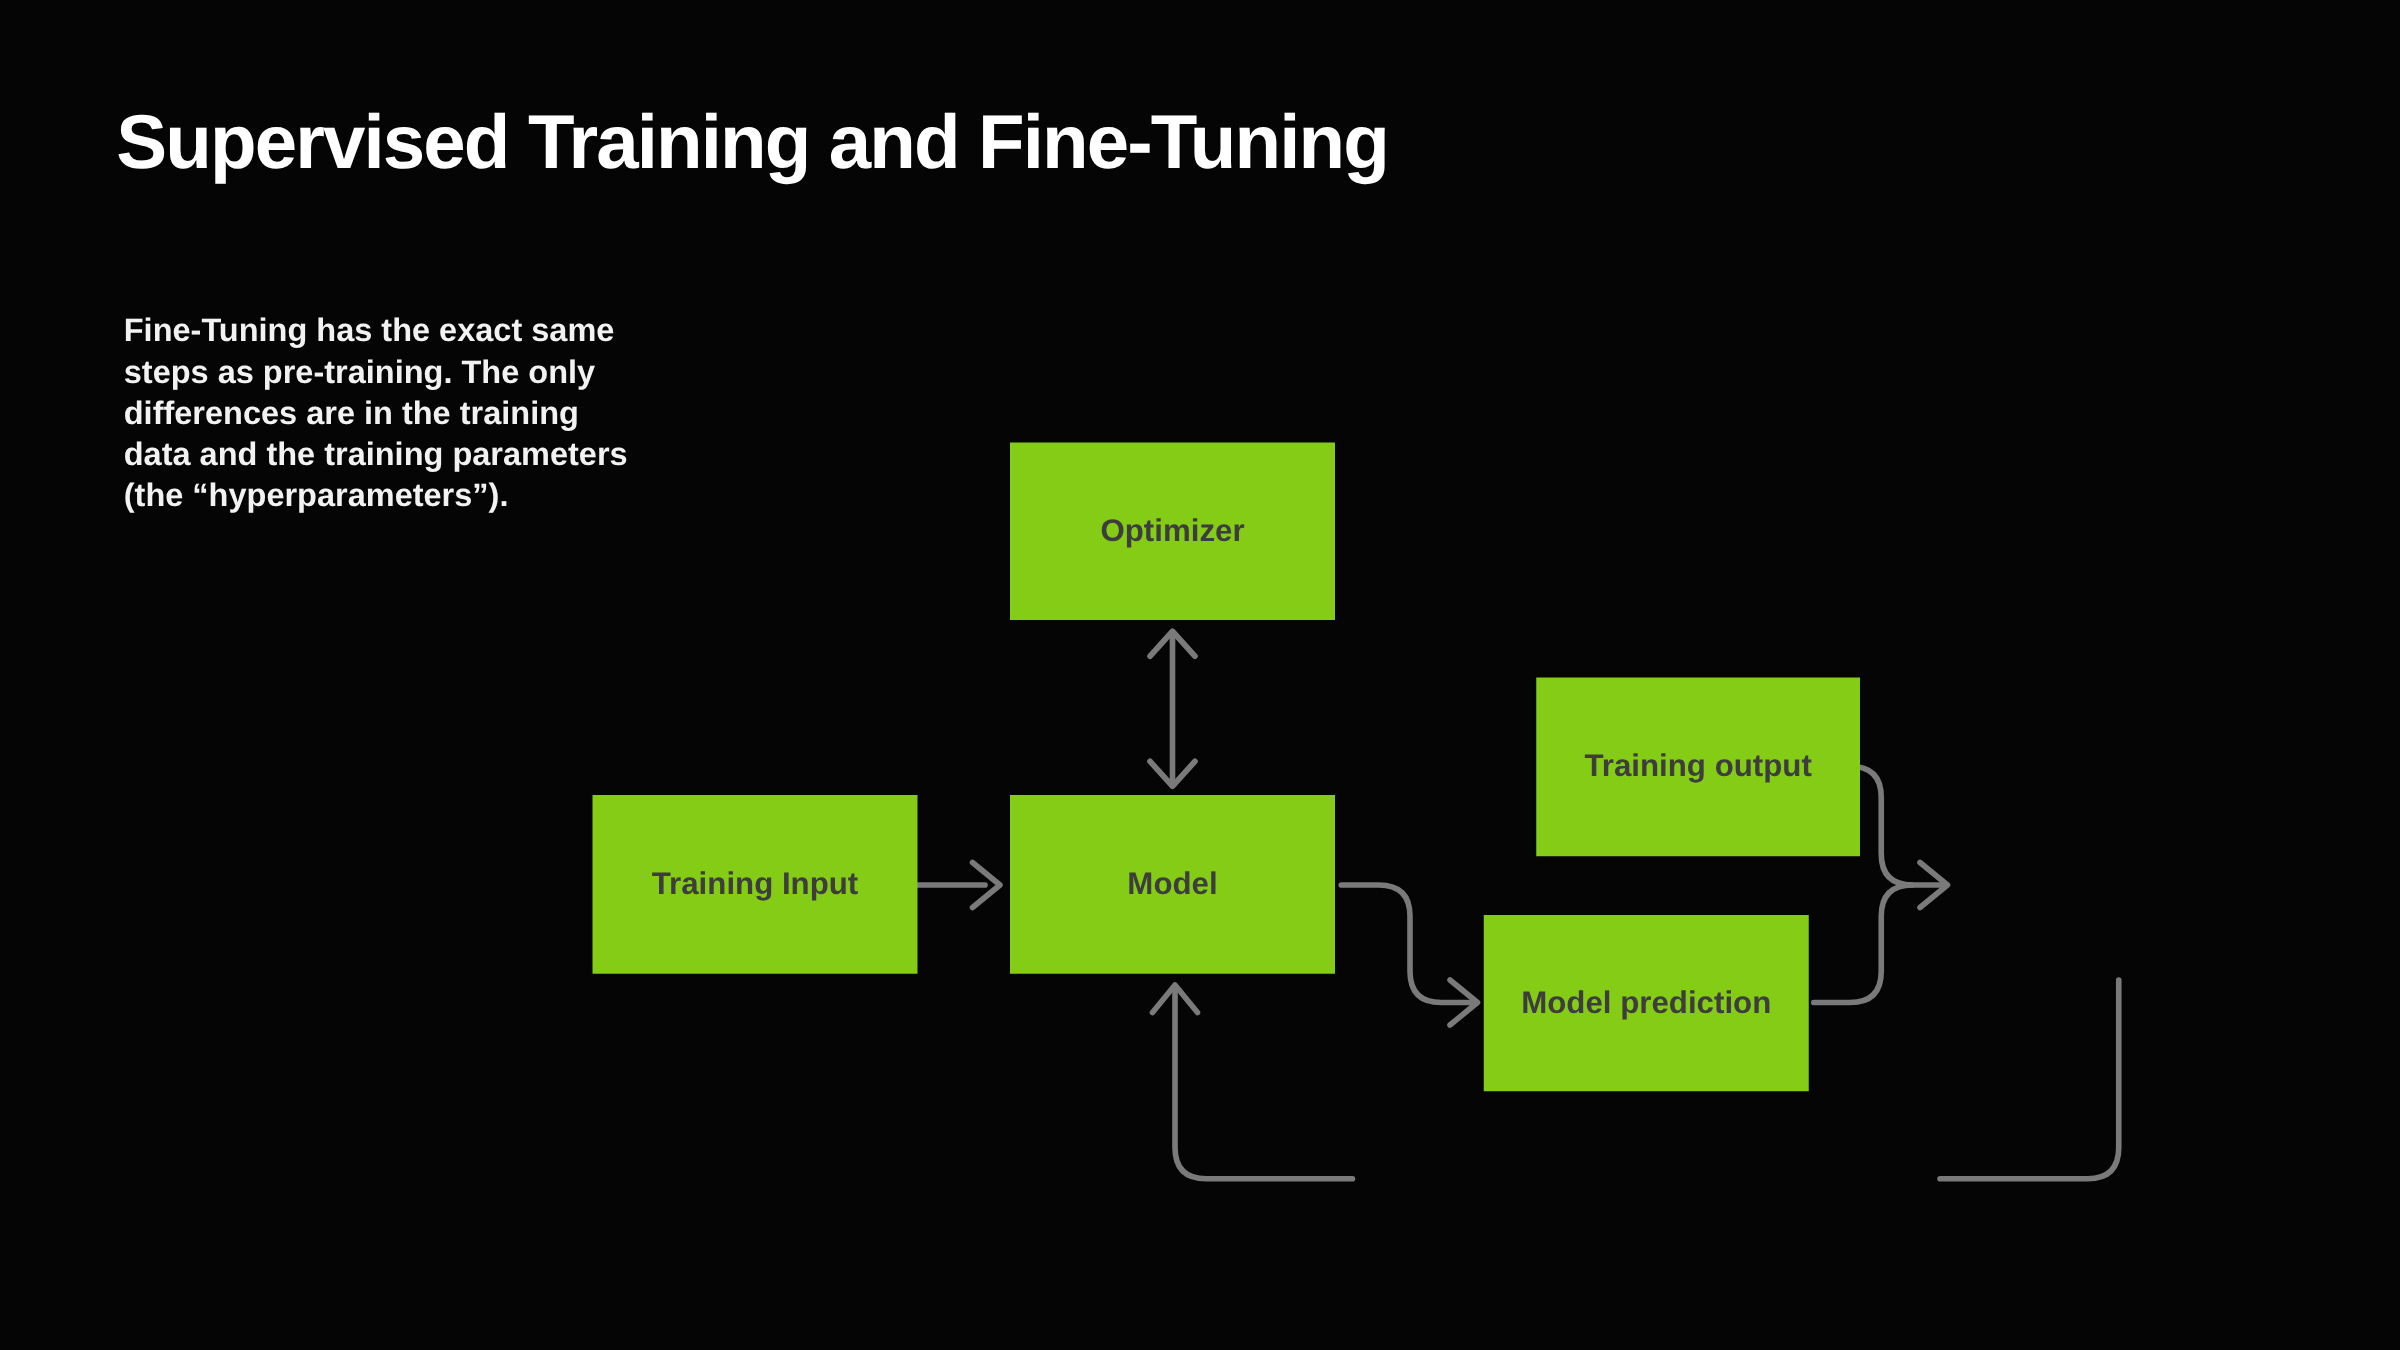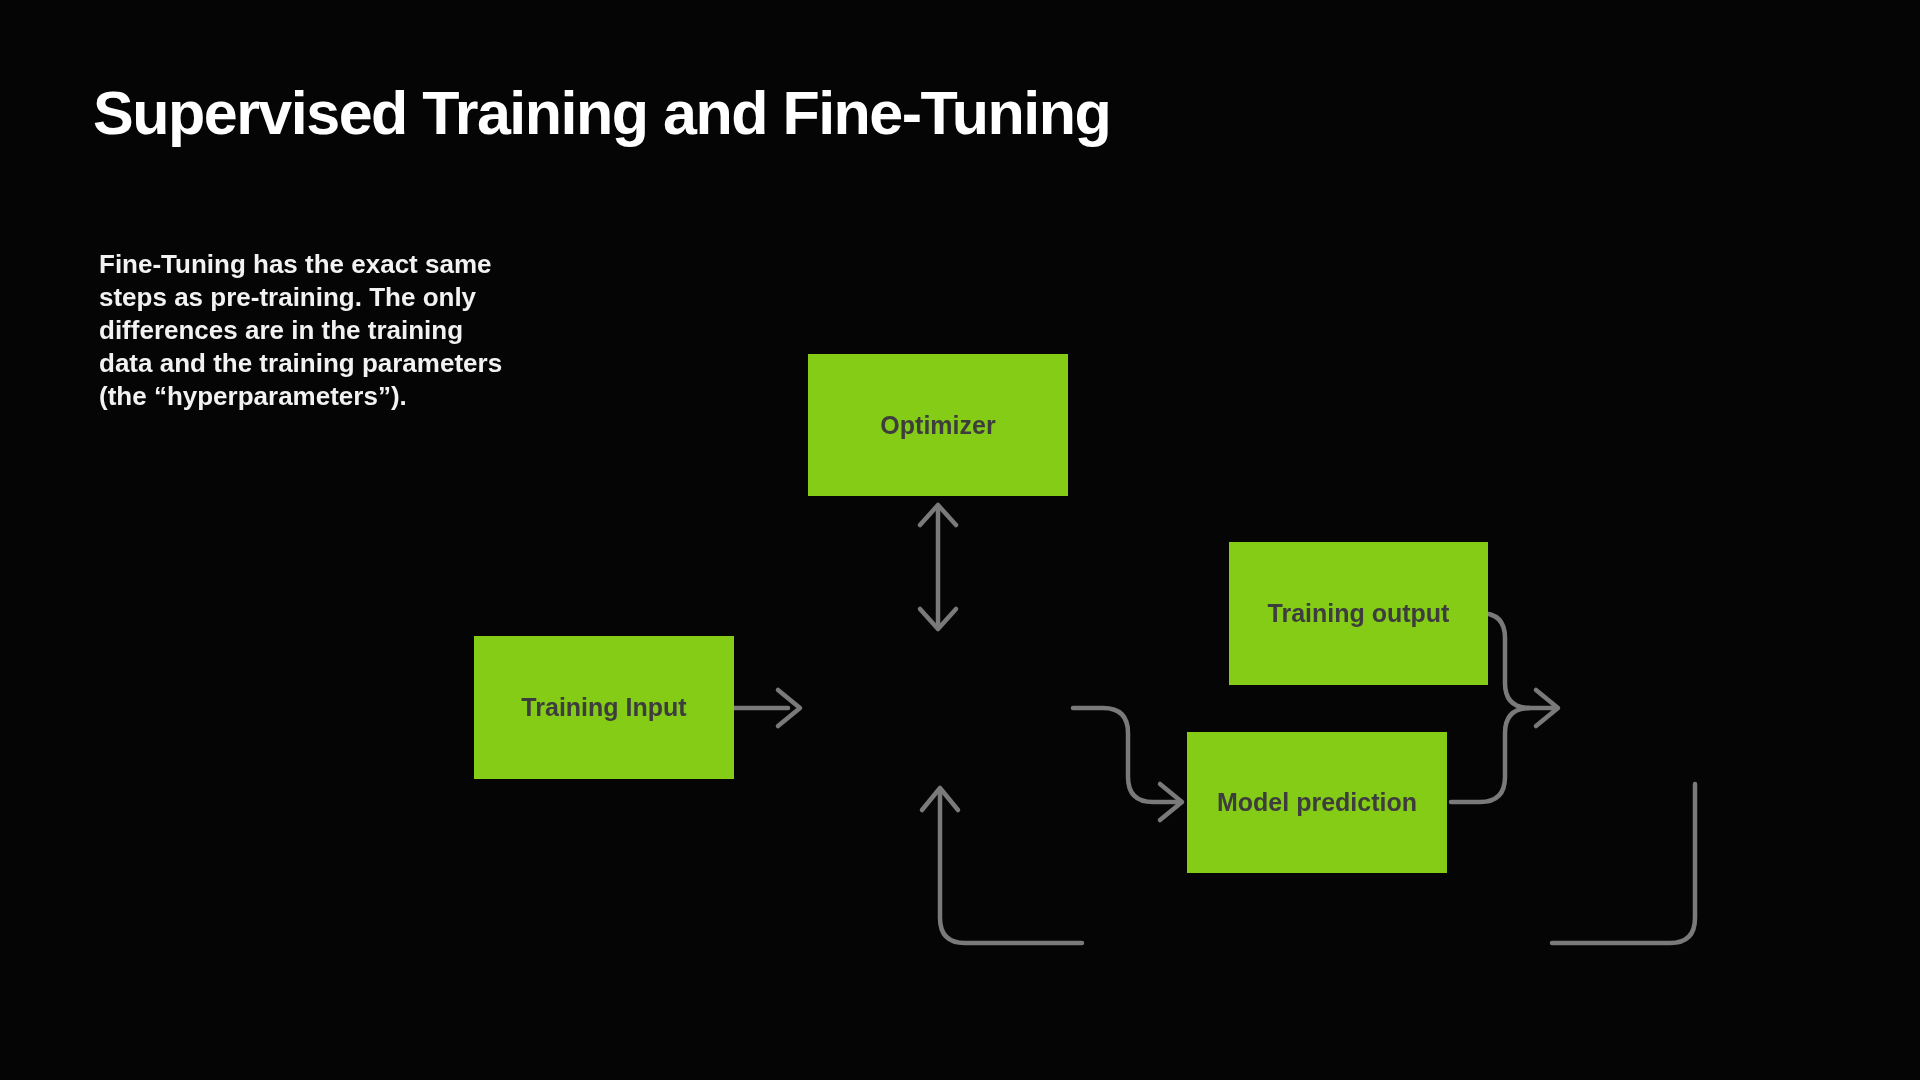--- a/index.html
+++ b/index.html
@@ -107,20 +107,23 @@
     <path d="M1082 943 H965 Q940 943 940 918 V792"></path>
     <path d="M922 810 L940 788 L958 810"></path>
   </svg>
 
   <div class="node node-optimizer">
     <span>Optimizer</span>
   </div>
   <div class="node node-training-input">
     <span>Training Input</span>
   </div>
+  <div class="node node-model">
+    <span>Model</span>
+  </div>
   <div class="node node-training-output">
     <span>Training output</span>
   </div>
   <div class="node node-model-prediction">
     <span>Model prediction</span>
   </div>
 
 
 </div>
 

